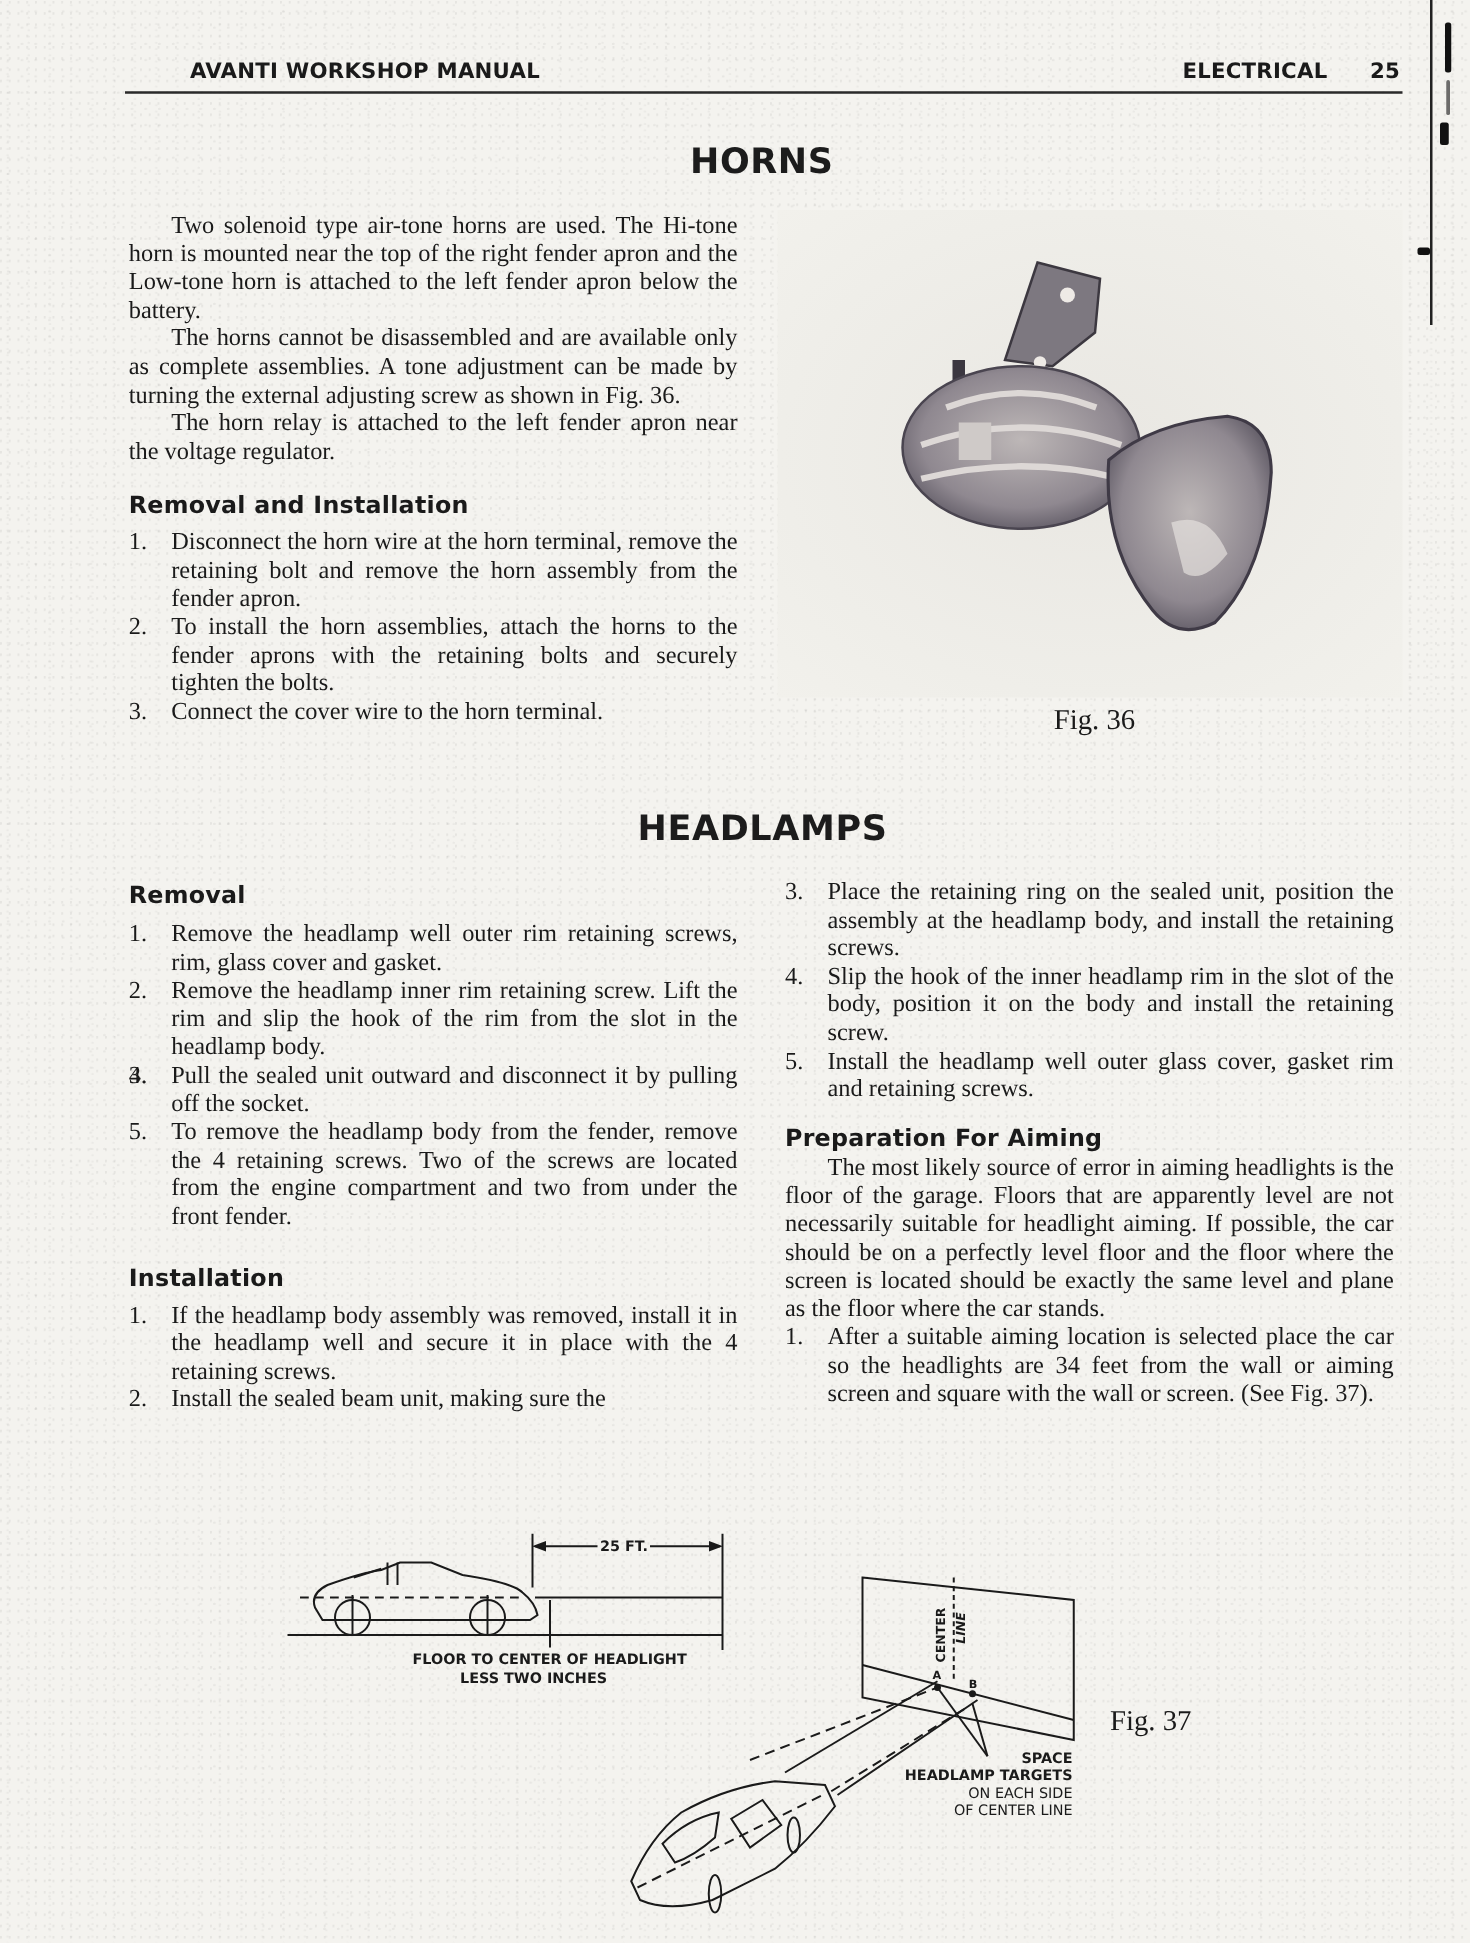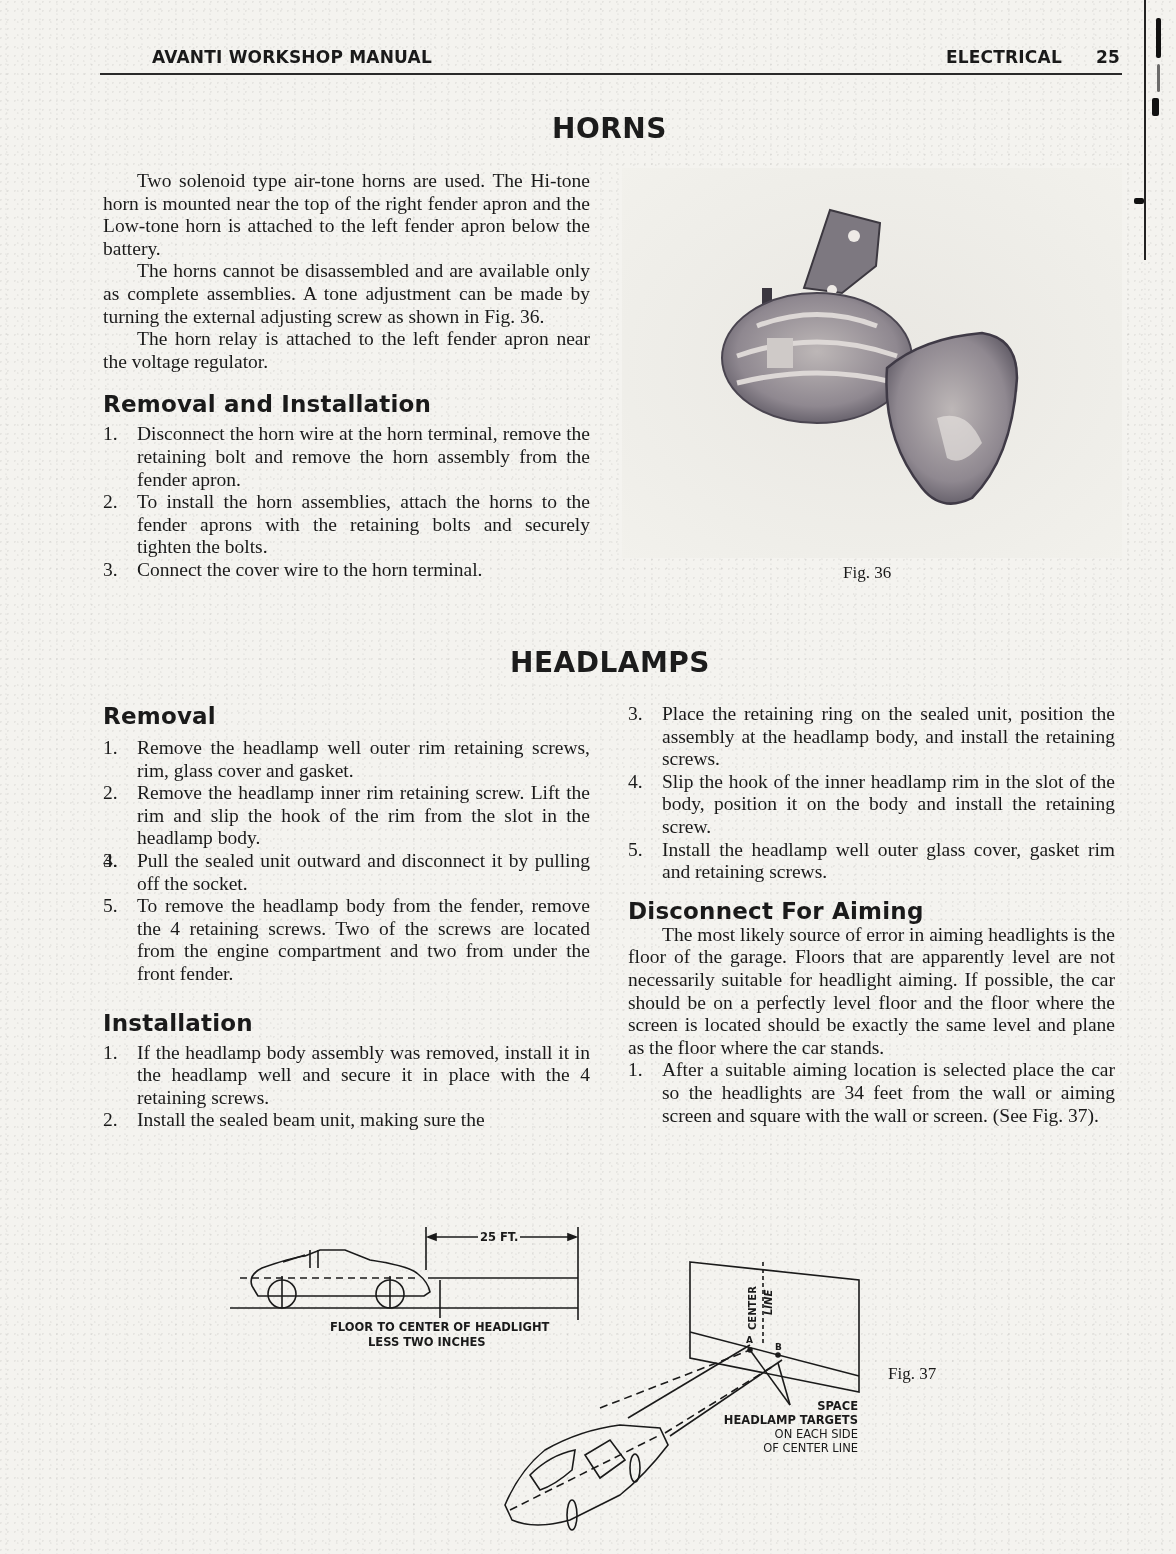--- a/index.html
+++ b/index.html
@@ -31,27 +31,27 @@
     }
     .section-title {
       position: absolute; font-family: "DejaVu Sans", sans-serif; font-weight: bold;
       font-size: 28px; letter-spacing: 0.5px; color: #1c1c1c;
     }
     .col {
       position: absolute; font-size: 19.5px; line-height: 22.6px; text-align: justify;
     }
     .col p { margin: 0; text-indent: 34px; }
     .subhead {
-      font-family: "DejaVu Sans", sans-serif; font-weight: bold; font-size: 23px;
+      font-family: "DejaVu Sans", sans-serif; font-weight: bold; font-size: 19px;
       margin: 0; line-height: 26px; letter-spacing: 0.2px;
     }
     ol.steps { list-style: none; margin: 0; padding: 0; }
     ol.steps li { position: relative; padding-left: 34px; }
     ol.steps li .num { position: absolute; left: 0; top: 0; }
-    .fig-caption { position: absolute; font-size: 17px; }
+    .fig-caption { position: absolute; font-size: 23px; }
     .diagram-label {
       font-family: "DejaVu Sans", sans-serif; font-weight: bold; font-size: 11.5px; fill: #1a1a1a;
     }
     .margin-mark { position: absolute; background: #111; border-radius: 2px; }
   </style>
 </head>
 <body>
 
 <div class="speckle"></div>
 
@@ -134,21 +134,21 @@
   </ol>
 </div>
 
 <div class="col" style="left:628px;top:703px;width:487px;">
   <ol class="steps">
     <li><span class="num">3.</span><span>Place the retaining ring on the sealed unit, position the assembly at the headlamp body, and install the retaining screws.</span></li>
     <li><span class="num">4.</span><span>Slip the hook of the inner headlamp rim in the slot of the body, position it on the body and install the retaining screw.</span></li>
     <li><span class="num">5.</span><span>Install the headlamp well outer glass cover, gasket rim and retaining screws.</span></li>
   </ol>
   <div style="height:14px"></div>
-  <h3 class="subhead">Disconnect For Aiming</h3>
+  <h3 class="subhead">Preparation For Aiming</h3>
   <p style="margin:0;text-indent:34px;">The most likely source of error in aiming headlights is the floor of the garage. Floors that are apparently level are not necessarily suitable for headlight aiming. If possible, the car should be on a perfectly level floor and the floor where the screen is located should be exactly the same level and plane as the floor where the car stands.</p>
   <ol class="steps">
     <li><span class="num">1.</span><span>After a suitable aiming location is selected place the car so the headlights are 34 feet from the wall or aiming screen and square with the wall or screen. (See Fig. 37).</span></li>
   </ol>
 </div>
 
 <svg style="position:absolute;left:0;top:0;" width="1176" height="1554" viewBox="0 0 1176 1554">
   <g stroke="#1a1a1a" fill="none" stroke-width="1.6">
 
     <g>

